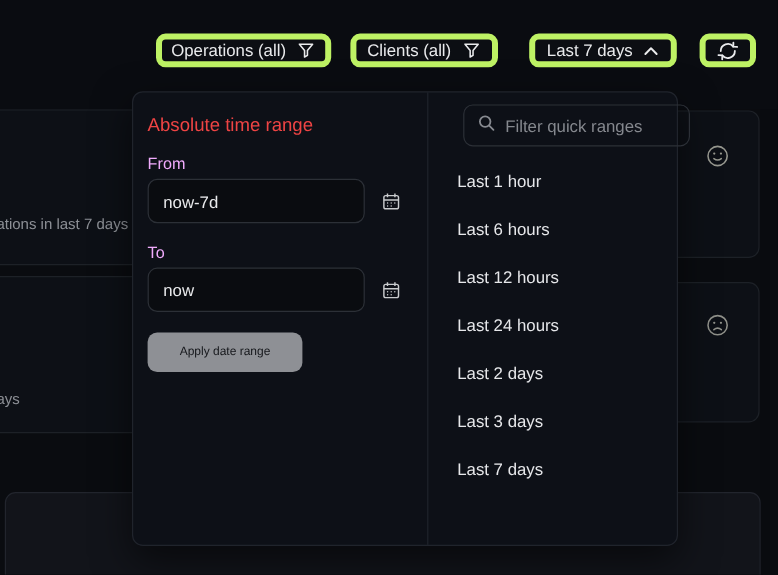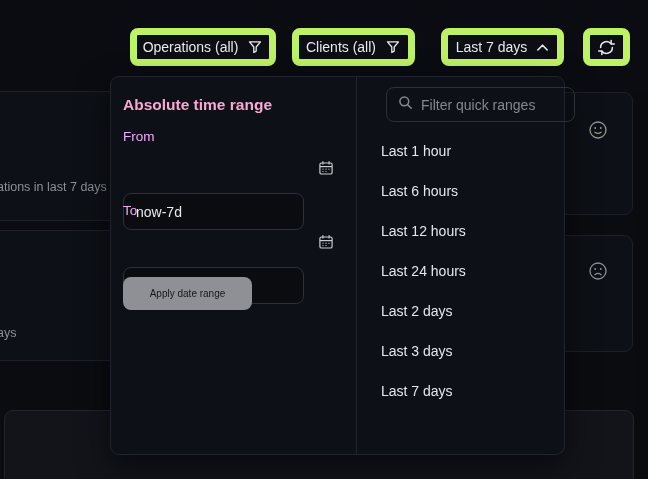--- a/index.html
+++ b/index.html
@@ -6,22 +6,22 @@
   html,body { background:#090b0f; }
   body { font-family:"Liberation Sans", sans-serif; }
   #screen {
     position:relative; width:648px; height:479px; overflow:hidden;
     background:#0a0c10; color:#e9eaec;
   }
 
   
   #header { position:absolute; left:0; top:0; width:648px; height:91px; background:#0a0c11; z-index:2; }
   .hbtn {
-    position:absolute; top:28px; height:38px;
-    background:#0c0e13; border:7px solid #bef264; border-radius:8px;
+    position:absolute; top:28px; height:28px;
+    background:#0c0e13; border:5px solid #bef264; border-radius:8px;
     display:flex; align-items:center; justify-content:center; gap:9px;
     color:#e9eaec; font-size:14px; cursor:pointer; white-space:nowrap;
   }
   #operations-button { left:130px; width:146px; }
   #clients-button    { left:292px; width:123px; }
   #time-range-button { left:441px; width:123px; }
   #refresh-button    { left:583px; width:47px; }
   .hbtn svg { display:block; }
 
   
@@ -43,31 +43,30 @@
   #sad-face   { left:588px; top:261px; }
 
   
   #time-panel {
     position:absolute; left:110px; top:76px; width:455px; height:379px;
     background:#0d1017; border:1px solid #20242c; border-radius:9px;
     box-shadow:0 12px 32px rgba(0,0,0,.55); z-index:10;
   }
   #panel-divider { position:absolute; left:245px; top:0; width:1px; height:100%; background:#20242c; }
 
-  #absolute-heading { position:absolute; left:12px; top:19px; font-size:15.5px; font-weight:700; color:#f9a8d4; }
+  #absolute-heading { position:absolute; left:12px; top:19px; font-size:15.5px; font-weight:400; color:#ef4444; }
   .field-label { position:absolute; left:12px; font-size:13.5px; font-weight:500; color:#f0abfc; }
   #from-label { top:52px; }
   #to-label   { top:126px; }
 
   .date-input {
     position:absolute; left:12px; width:181px; height:37px;
     background:#0a0c10; border:1px solid #2c3037; border-radius:8px;
     color:#e9eaec; font-size:14px; padding:16px 12px; outline:none;
     font-family:"Liberation Sans", sans-serif;
-    margin-top:44px;
   }
   #from-input { top:72px; }
   #to-input   { top:146px; }
   .calendar-btn { position:absolute; left:205px; width:20px; height:20px; display:flex; align-items:center; justify-content:center; cursor:pointer; }
   #from-calendar { top:81px; }
   #to-calendar   { top:155px; }
 
   #apply-button {
     position:absolute; left:12px; top:200px; width:129px; height:33px;
     background:#8e9095; color:#15171b; font-size:10px; font-weight:400;

